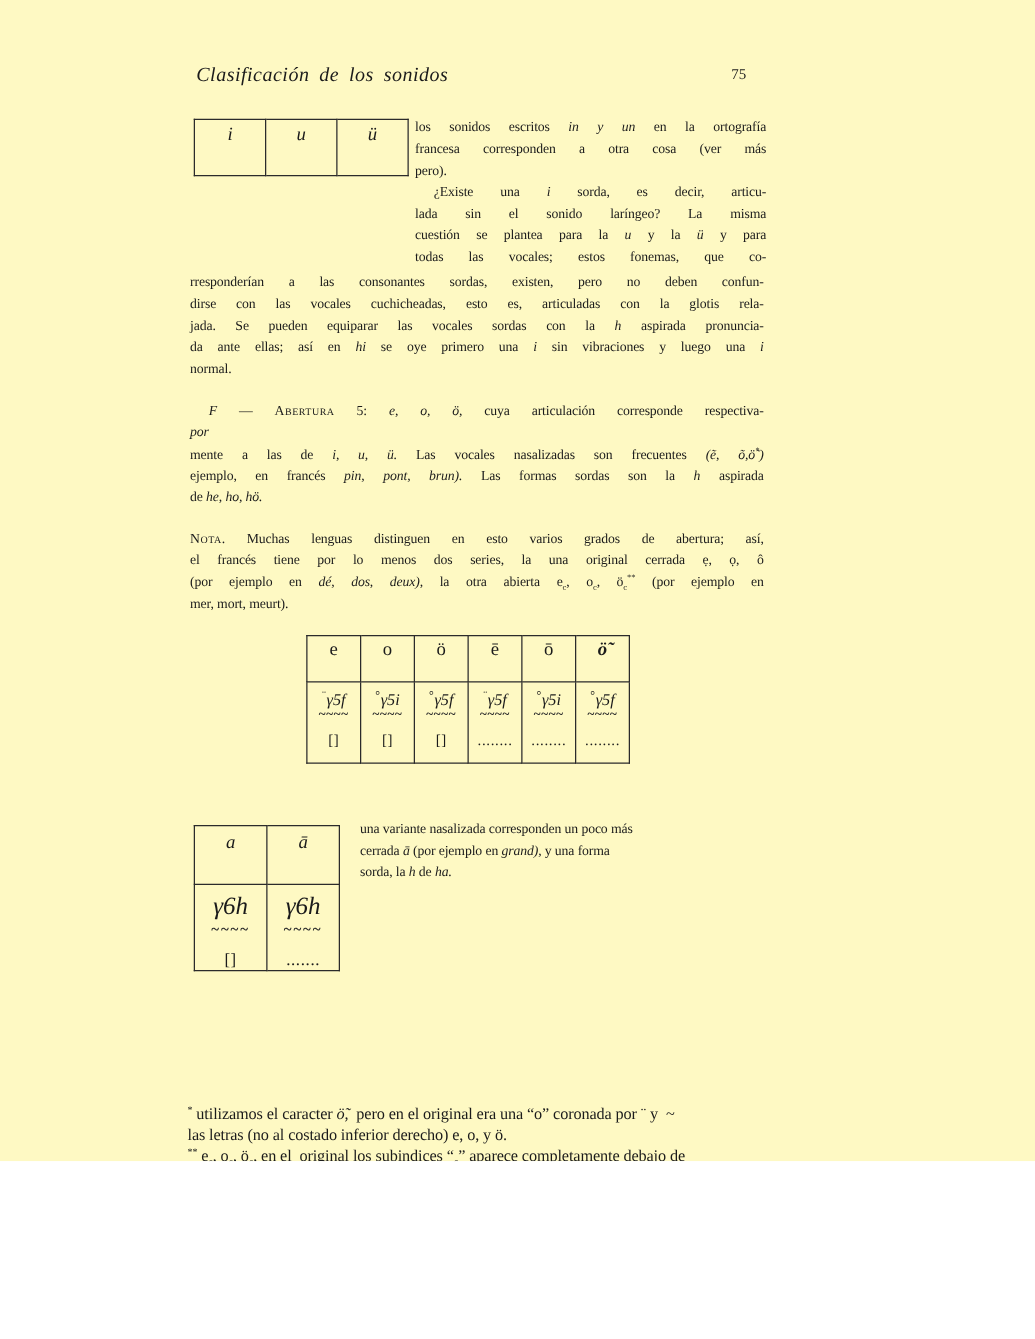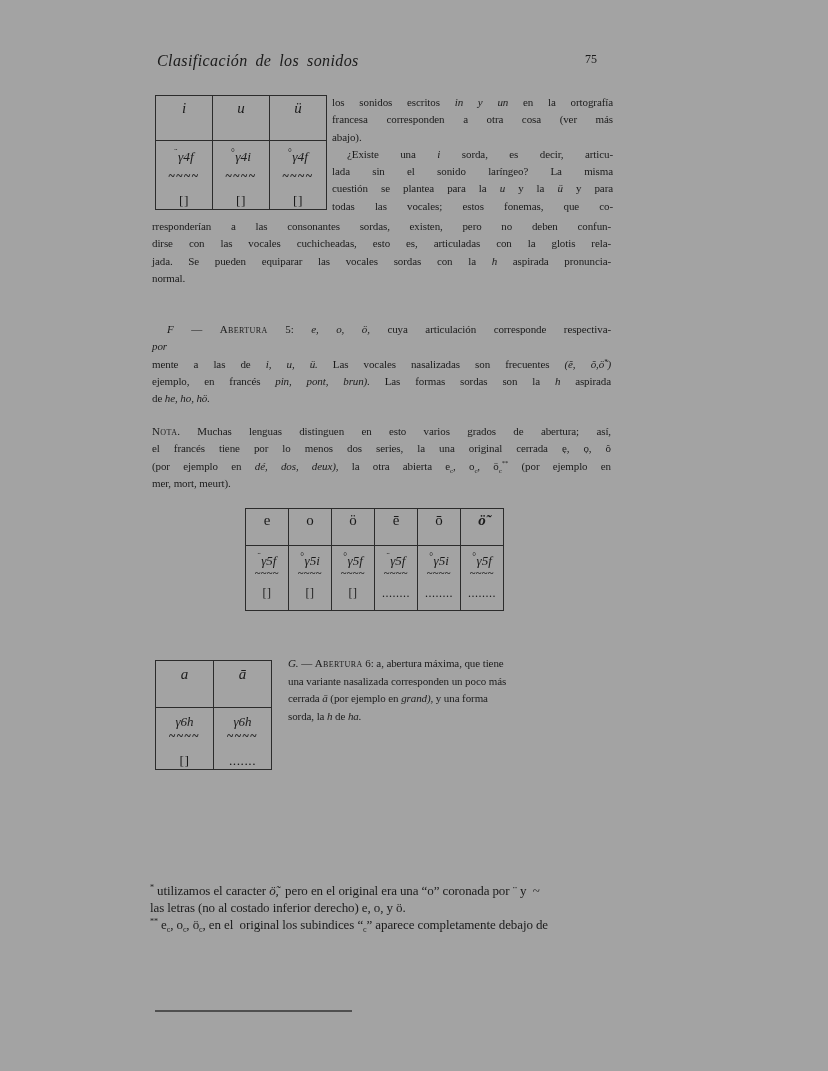--- a/index.html
+++ b/index.html
@@ -1,16 +1,16 @@
 <!DOCTYPE html>
 <html><head>
 <meta charset="utf-8">
 <style>
   html,body{margin:0;padding:0;background:#ffffff;}
-  .page{position:relative;width:828px;height:1071px;background:#a3a3a3;
+  .page{position:relative;width:828px;height:929px;background:#fef9c3;
         font-family:"Liberation Serif",serif;color:#1b1b1b;overflow:hidden;}
   .running-header{position:absolute;left:157px;top:52px;width:440px;
         display:flex;justify-content:space-between;font-size:16px;}
   .rh-title{font-style:italic;word-spacing:3.5px;letter-spacing:0.4px;}
   .rh-num{font-size:12px;}
   .block{position:absolute;font-size:11px;line-height:17.3px;letter-spacing:-0.1px;}
   .tl{text-align:left;}
   .j{text-align:justify;text-align-last:justify;}
   .indent{text-indent:15px;}
   .sc{font-variant:small-caps;letter-spacing:0.4px;}
@@ -36,21 +36,21 @@
   .vt5 .vt-body td{height:64px;}
   .vt6{left:155px;top:660px;}
   .vt6 td{width:57px;}
   .vt6 .vt-head td{height:42px;padding-top:4px;}
   .vt6 .vt-body td{height:61px;}
   .hdr{font-size:15px;}
   .it{font-style:italic;}
   .hdr-bold{font-weight:bold;font-style:italic;}
   .formula{font-size:13.5px;margin-top:7px;white-space:nowrap;}
   .vt5 .formula{margin-top:6px;font-size:13px;}
-  .vt6 .formula{margin-top:6px;font-size:13px;}
+  .vt6 .formula{margin-top:6px;font-size:20px;}
   .fmark{font-size:9.5px;vertical-align:5px;margin-right:0.5px;font-style:normal;}
   .fbody{font-style:italic;}
   .wavy{font-size:12px;font-weight:700;letter-spacing:1.5px;line-height:11px;
         margin-top:6px;color:#2b2b2b;white-space:nowrap;}
   .vt5 .wavy{margin-top:0;font-size:10.5px;letter-spacing:0.5px;line-height:8px;}
   .vt6 .wavy{margin-top:1px;}
   .fbottom{margin-top:11px;font-size:13.5px;letter-spacing:0.5px;}
   .vt5 .fbottom{margin-top:9px;font-size:12px;}
   .brule{position:absolute;left:155px;top:1010px;width:197px;height:2px;background:#4f4f4f;}
 </style>
@@ -64,54 +64,38 @@
     <span class="rh-num">75</span>
   </div>
 
   <table class="vt vt4">
     <tbody>
         <tr class="vt-head">
       <td><span class="hdr it">i</span></td>
       <td><span class="hdr it">u</span></td>
       <td><span class="hdr it">ü</span></td>
     </tr>
-    <tr class="vt-body">
-      <td>
-        <div class="formula"><span class="fmark">¨</span><span class="fbody">γ4f</span></div>
-        <div class="wavy">~~~~</div>
-        <div class="fbottom">[]</div>
-      </td>
-      <td>
-        <div class="formula"><span class="fmark">°</span><span class="fbody">γ4i</span></div>
-        <div class="wavy">~~~~</div>
-        <div class="fbottom">[]</div>
-      </td>
-      <td>
-        <div class="formula"><span class="fmark">°</span><span class="fbody">γ4f</span></div>
-        <div class="wavy">~~~~</div>
-        <div class="fbottom">[]</div>
-      </td>
-    </tr>
   </tbody>
     </table>
 
   <div class="block intro">
     <div class="tl j">los sonidos escritos <i>in y un</i> en la ortografía</div>
     <div class="tl j">francesa corresponden a otra cosa (ver más</div>
-    <div class="tl">abajo).</div>
+    <div class="tl">pero).</div>
     <div class="tl j indent">¿Existe una <i>i</i> sorda, es decir, articu-</div>
     <div class="tl j">lada sin el sonido laríngeo? La misma</div>
     <div class="tl j">cuestión se plantea para la <i>u</i> y la <i>ü</i> y para</div>
     <div class="tl j">todas las vocales; estos fonemas, que co-</div>
   </div>
 
   <div class="block mainp">
     <div class="tl j">rresponderían a las consonantes sordas, existen, pero no deben confun-</div>
     <div class="tl j">dirse con las vocales cuchicheadas, esto es, articuladas con la glotis rela-</div>
     <div class="tl j">jada. Se pueden equiparar las vocales sordas con la <i>h</i> aspirada pronuncia-</div>
+    <div class="tl j">da ante ellas; así en <i>hi</i> se oye primero una <i>i</i> sin vibraciones y luego una <i>i</i></div>
     <div class="tl">normal.</div>
   </div>
 
   <div class="block fpara">
     <div class="tl j indent"><i>F</i> — <span class="sc">Abertura</span> 5: <i>e, o, ö,</i> cuya articulación corresponde respectiva-</div>
     <div class="tl"><i>por</i></div>
     <div class="tl j">mente a las de <i>i, u, ü.</i> Las vocales nasalizadas son frecuentes <i>(ẽ, õ,ö̃<sup>*</sup>)</i></div>
     <div class="tl j">ejemplo, en francés <i>pin, pont, brun).</i> Las formas sordas son la <i>h</i> aspirada</div>
     <div class="tl">de <i>he, ho, hö.</i></div>
   </div>
@@ -183,21 +167,20 @@
       <td>
         <div class="formula"><span class="fbody">γ6h</span></div>
         <div class="wavy">~~~~</div>
         <div class="fbottom">.......</div>
       </td>
     </tr>
   </tbody>
     </table>
 
   <div class="block gpara">
-    <div class="tl"><i>G.</i> — <span class="sc">Abertura</span> 6: a, abertura máxima, que tiene</div>
     <div class="tl">una variante nasalizada corresponden un poco más</div>
     <div class="tl">cerrada <i>ā</i> (por ejemplo en <i>grand),</i> y una forma</div>
     <div class="tl">sorda, la <i>h</i> de <i>ha.</i></div>
   </div>
 
   <div class="block footn">
     <div class="tl"><sup>*</sup> utilizamos el caracter <i>ö̃,</i>&nbsp; pero en el original era una “o” coronada por ¨ y&nbsp; ~</div>
     <div class="tl">las letras (no al costado inferior derecho) e, o, y ö.</div>
     <div class="tl"><sup>**</sup> e<sub>c</sub>, o<sub>c</sub>, ö<sub>c</sub>, en el&nbsp; original los subindices “<sub>c</sub>” aparece completamente debajo de</div>
   </div>

